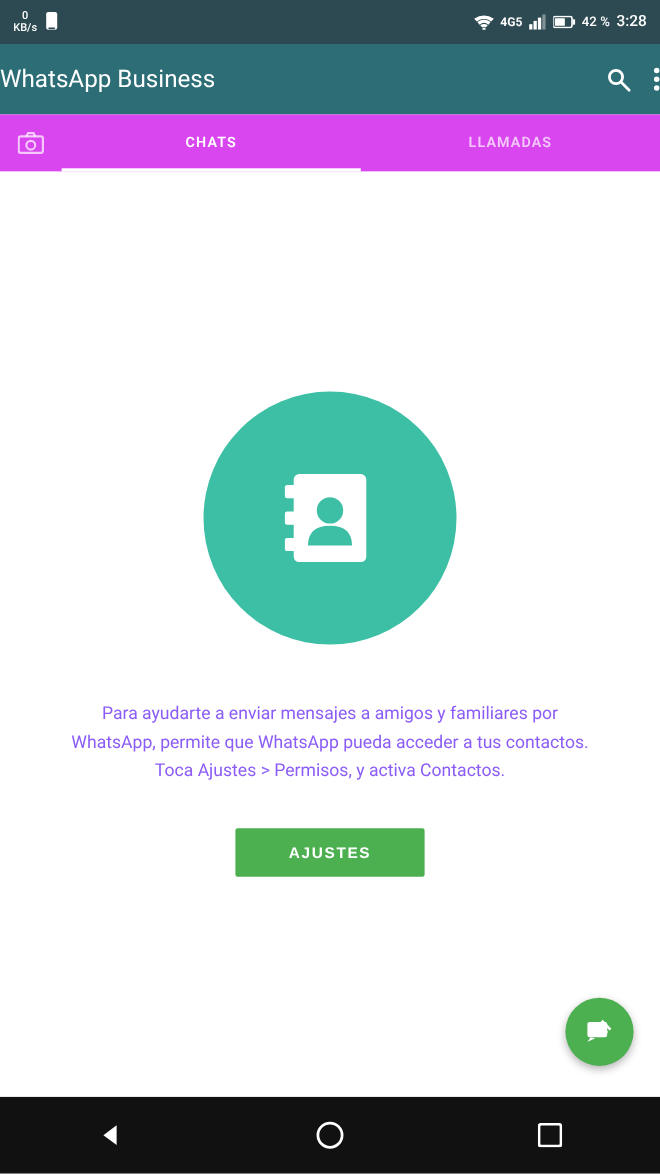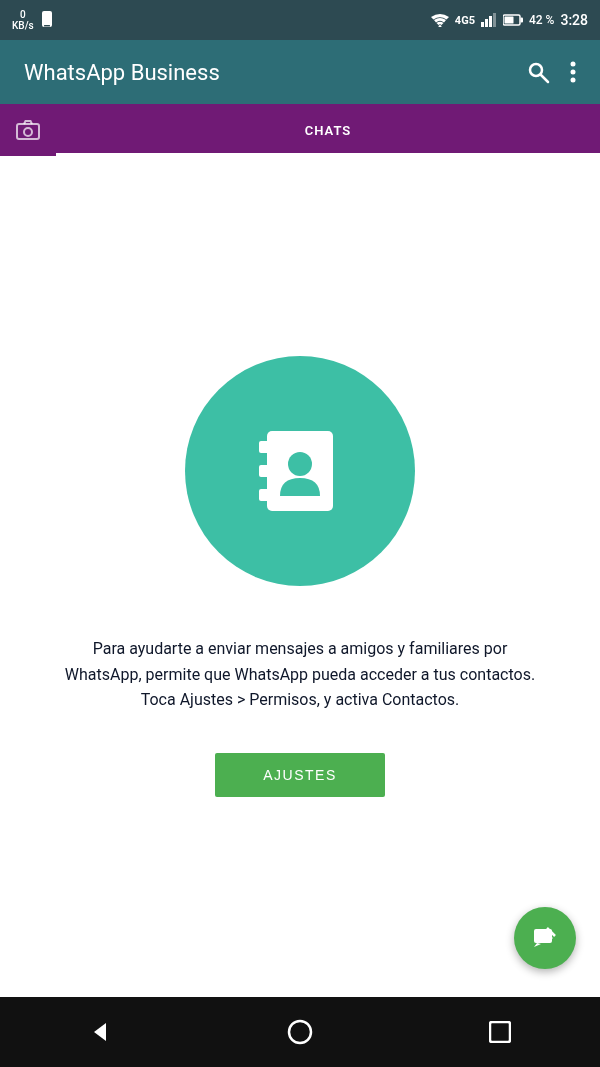--- a/index.html
+++ b/index.html
@@ -43,21 +43,21 @@
       line-height: 1.2;
       text-align: center;
     }
 
     
     .app-header {
       background: #2d6d76;
       height: 64px;
       display: flex;
       align-items: center;
-      padding: 0 24px;
+      padding: 0 0;
       flex-shrink: 0;
     }
     .app-title {
       flex: 1;
       color: white;
       font-size: 22px;
       font-weight: 400;
     }
     .header-icons {
       display: flex;
@@ -67,21 +67,21 @@
     .header-icon {
       color: white;
       font-size: 22px;
       cursor: pointer;
       display: flex;
       align-items: center;
     }
 
     
     .tabs-bar {
-      background: #701a75;
+      background: #d946ef;
       height: 52px;
       display: flex;
       align-items: center;
       flex-shrink: 0;
     }
     .tab-camera {
       width: 56px;
       display: flex;
       align-items: center;
       justify-content: center;
@@ -143,34 +143,34 @@
     
     .contact-icon {
       color: white;
       display: flex;
       align-items: center;
       justify-content: center;
     }
 
     .permission-text {
       text-align: center;
-      color: #0f172a;
+      color: #8b5cf6;
       font-size: 16px;
       line-height: 1.6;
       margin-bottom: 40px;
       max-width: 480px;
     }
 
     .ajustes-btn {
       background: #4caf50;
       color: white;
       border: none;
       padding: 14px 48px;
       font-size: 14px;
-      font-weight: 400;
+      font-weight: 700;
       letter-spacing: 1.5px;
       cursor: pointer;
       border-radius: 2px;
     }
 
     
     .fab {
       position: absolute;
       bottom: 28px;
       right: 24px;
@@ -273,20 +273,23 @@
   <div class="tab-camera">
     <svg width="24" height="22" viewBox="0 0 24 22" fill="none">
       <rect x="1" y="5" width="22" height="15" rx="2" stroke="rgba(255,255,255,0.7)" stroke-width="2" fill="none"></rect>
       <circle cx="12" cy="13" r="4" stroke="rgba(255,255,255,0.7)" stroke-width="2" fill="none"></circle>
       <path d="M8 5 L9.5 2 L14.5 2 L16 5" stroke="rgba(255,255,255,0.7)" stroke-width="2" fill="none"></path>
     </svg>
   </div>
   <div class="tab active">
     <span>CHATS</span>
   </div>
+  <div class="tab">
+    <span>LLAMADAS</span>
+  </div>
 </div>
 
 <div class="main-content">
 
   <div class="illustration-circle">
     <div class="contact-icon">
       <svg width="110" height="110" viewBox="0 0 110 110" fill="none">
 
         <rect x="22" y="15" width="66" height="80" rx="5" fill="white"></rect>
 

